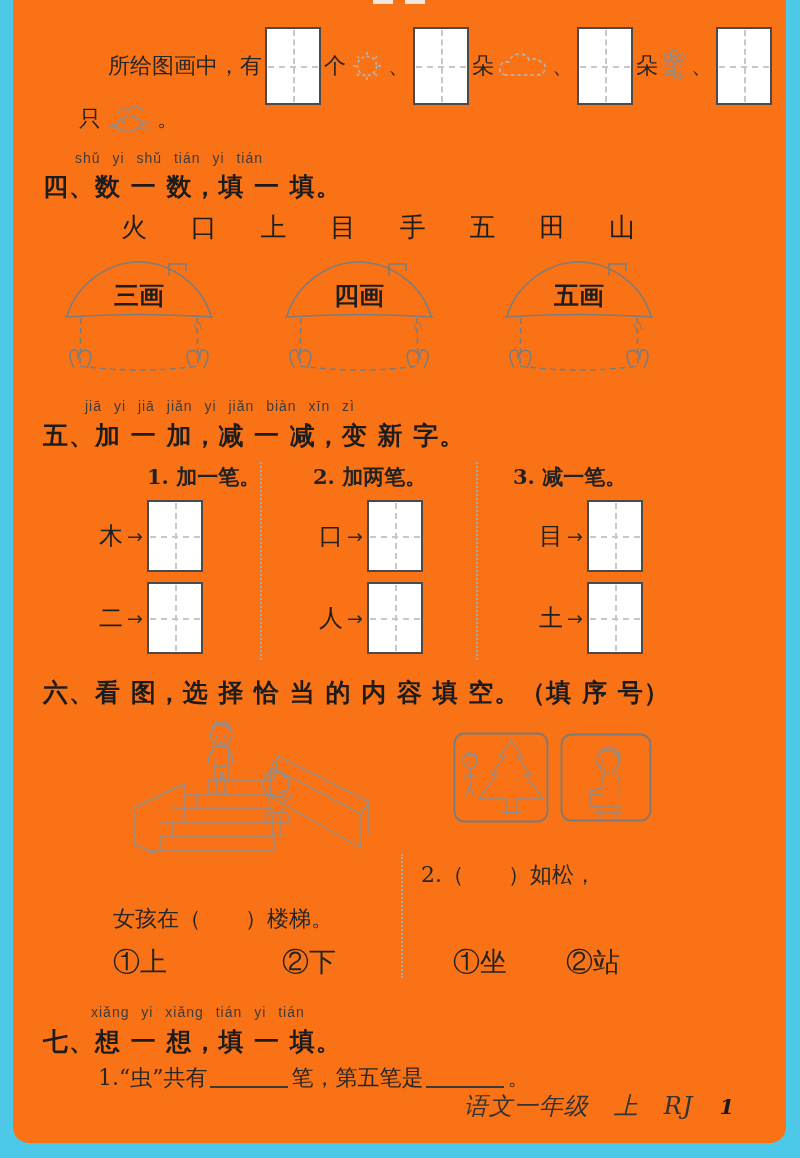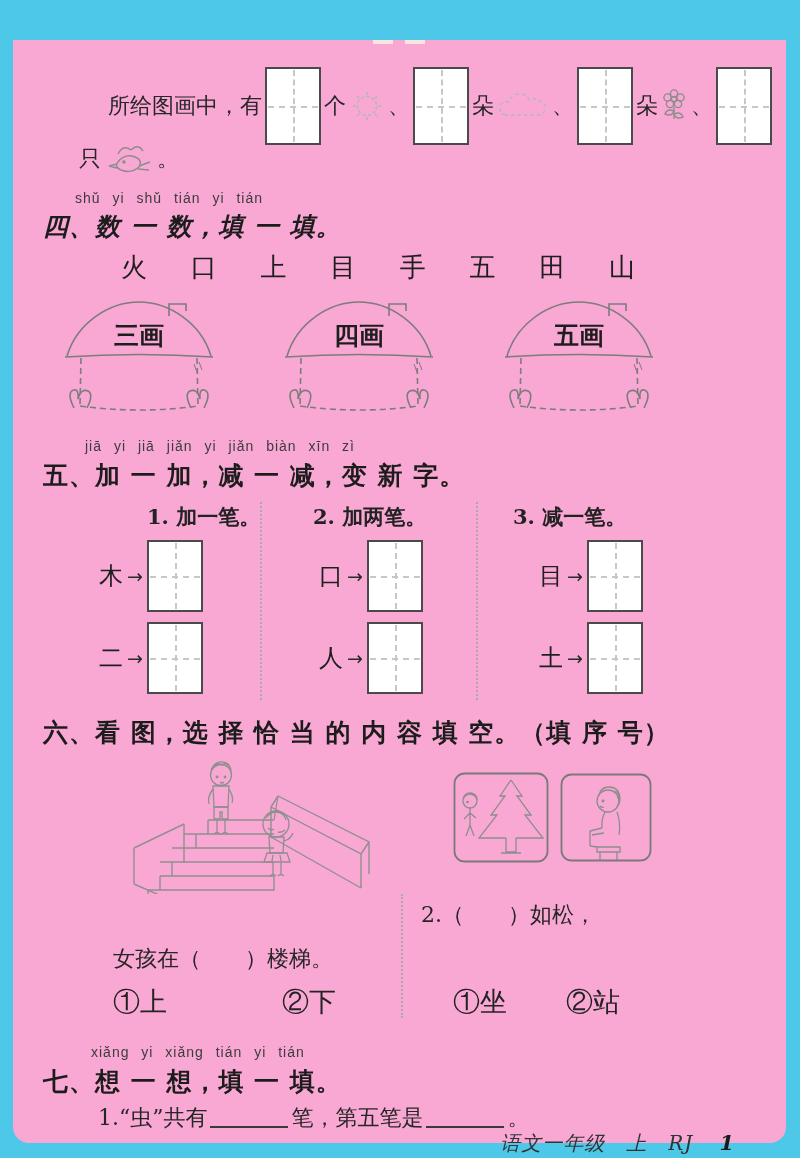--- a/index.html
+++ b/index.html
@@ -1,39 +1,39 @@
 <!DOCTYPE html>
 <html><head>
 <meta charset="utf-8">
 <style>
   * { margin:0; padding:0; box-sizing:border-box; }
   body { background:#9adbee; font-family:"DejaVu Serif", serif; }
   .page { position:relative; width:800px; height:1158px; background:#4dc8e9; overflow:hidden; margin:0 auto; }
-  .card { position:absolute; left:13px; top:0; right:14px; bottom:15px; background:#f9a8d4; border-radius:0 0 16px 16px;margin-top:40px; }
+  .card { position:absolute; left:13px; top:0; right:14px; bottom:15px; background:#f97316; border-radius:0 0 16px 16px; }
   .abs { position:absolute; }
   .artifact { position:absolute; height:4px; width:20px; background:#f8e6df; top:0; }
   .pinyin { font-family:Liberation Sans, sans-serif; font-size:14px; color:#3c3c3c; letter-spacing:1px; word-spacing:7px; white-space:nowrap; }
   .htitle { font-size:25px; font-weight:700; color:#1c1c1c; letter-spacing:1px; white-space:nowrap; }
   .body-cn { font-size:22px; color:#262626; white-space:nowrap; }
   .subtitle { font-size:21px; font-weight:600; color:#222; white-space:nowrap; }
   .charrow { display:flex; justify-content:space-between; font-size:26px; color:#1e1e1e; }
   .count-row { display:flex; align-items:center; gap:3px; }
   .tianbox { border:2px solid #4a4a4a; background:#fff; position:relative; flex:0 0 auto; }
   .tianbox::before { content:""; position:absolute; left:1px; right:1px; top:50%; border-top:2px dashed #c7c7c7; }
   .tianbox::after { content:""; position:absolute; top:1px; bottom:1px; left:50%; border-left:2px dashed #c7c7c7; }
   .box-lg { width:56px; height:78px; }
   .box-md { width:56px; height:72px; }
   .divider-v { position:absolute; width:0; border-left:2px dotted #a9a9a9; }
   .item-row { position:absolute; display:flex; align-items:center; gap:4px; }
   .item-char { font-size:24px; color:#1f1f1f; }
   .item-arrow { font-size:19px; color:#2a2a2a; font-family:"DejaVu Sans", sans-serif; }
   .opt-row { position:absolute; display:flex; font-size:27px; color:#232323; }
   .blank { display:inline-block; width:78px; height:1em; border-bottom:2px solid #3a3a3a; vertical-align:-3px; margin:0 3px; }
   .footer { position:absolute; display:flex; align-items:baseline; gap:26px; font-style:italic; color:#333; }
-  .footer .flabel { font-size:20px; letter-spacing:1px; white-space:nowrap; }
+  .footer .flabel { font-size:24px; letter-spacing:1px; white-space:nowrap; }
   .footer .fpage { font-size:21px; font-weight:700; color:#1a1a1a; }
   svg { display:block; }
   svg text { font-family:"DejaVu Serif", serif; }
 </style>
 </head>
 <body>
 
 <div class="page">
   <div class="card">
 
@@ -87,21 +87,21 @@
           <path d="M14,21 Q21,12 31,16 Q39,19 35,26 Q27,33 17,29 Q10,26 14,21 Z"></path>
           <path d="M13,23 L5,25 L13,27"></path>
           <path d="M35,25 L46,21 M34,28 L45,29"></path>
           <circle cx="20" cy="21" r="1" fill="#8d8d8d"></circle>
         </g>
       </svg>
       <span class="body-cn">。</span>
     </div>
 
     <div class="abs pinyin" style="left:62px; top:150px;">shǔ yi shǔ  tián yi tián</div>
-    <div class="abs htitle" style="left:30px; top:170px;font-style:italic;">四、数 一 数，填 一 填。</div>
+    <div class="abs htitle" style="left:30px; top:170px;">四、数 一 数，填 一 填。</div>
 
     <div class="abs charrow" style="left:108px; top:210px; width:514px;">
       <span>火</span>
       <span>口</span>
       <span>上</span>
       <span>目</span>
       <span>手</span>
       <span>五</span>
       <span>田</span>
       <span>山</span>

